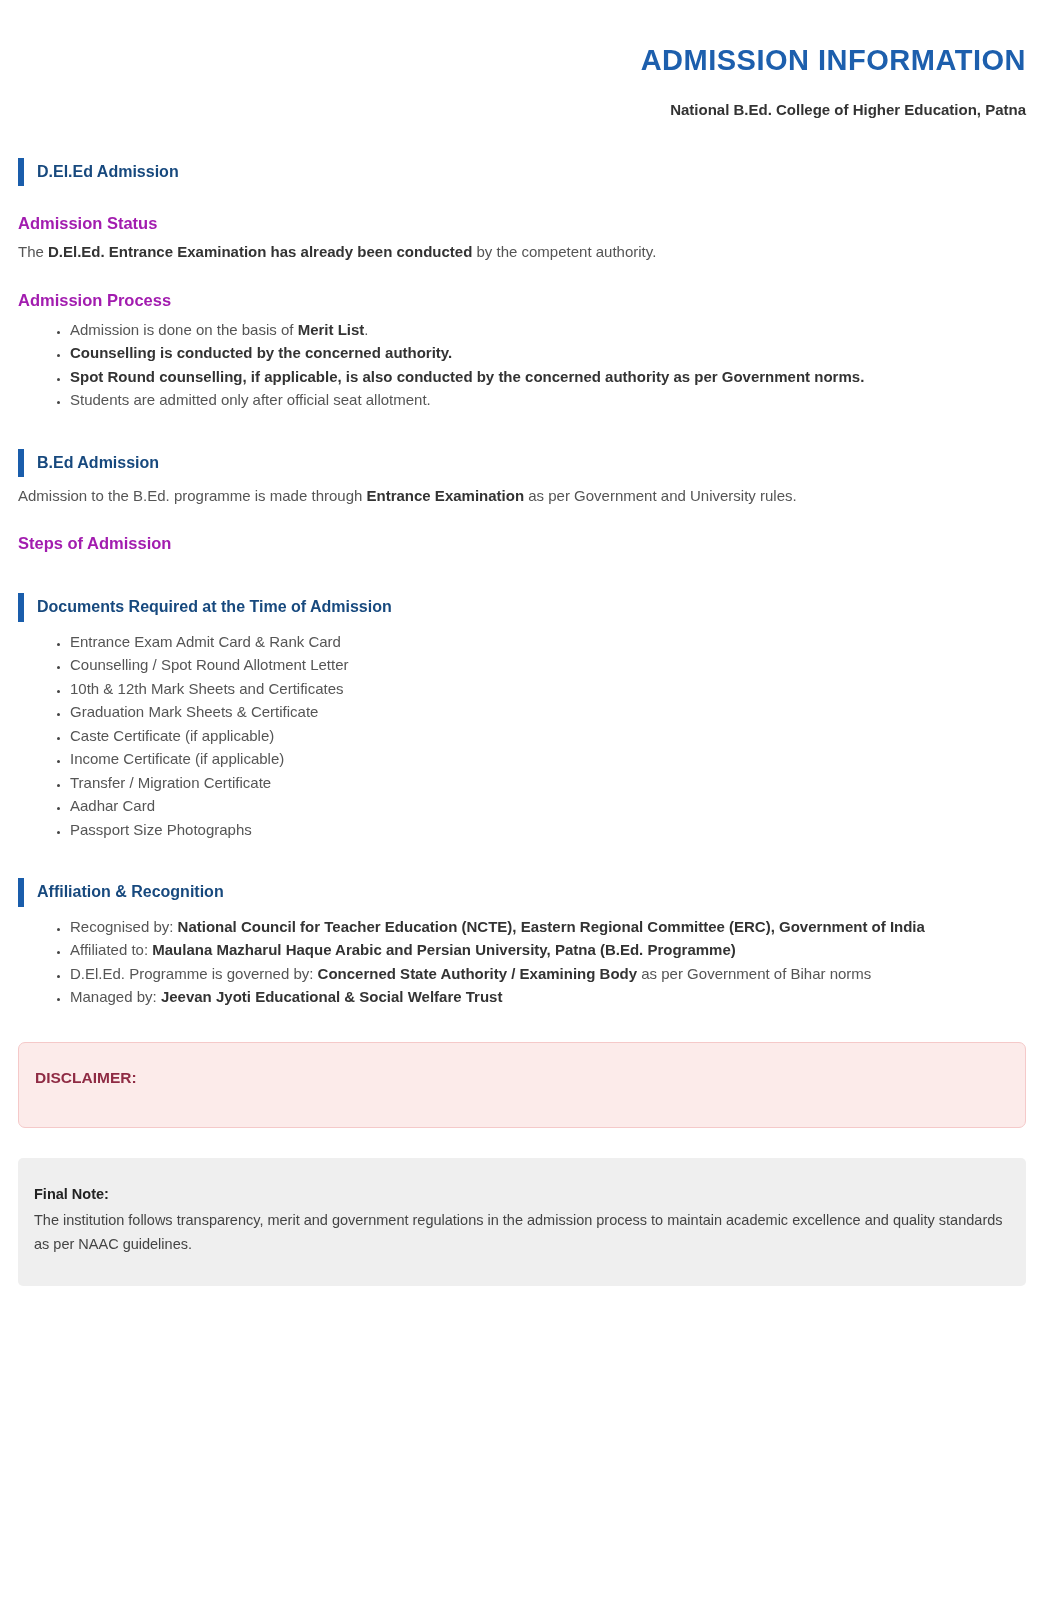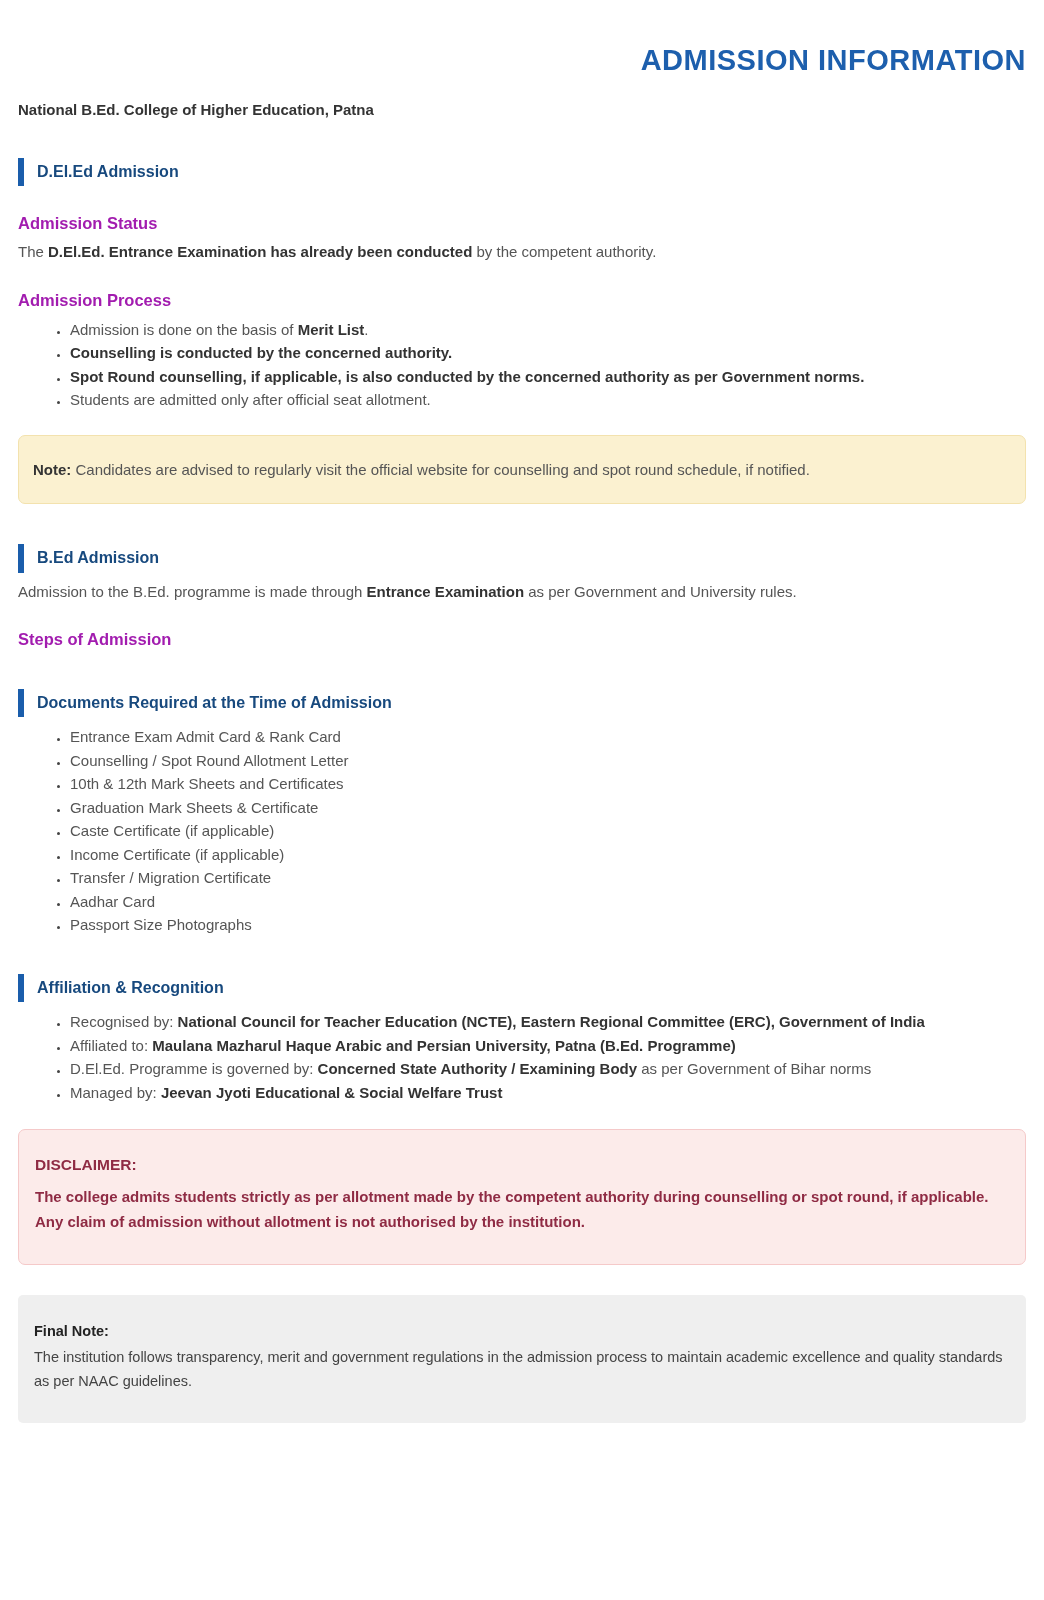--- a/index.html
+++ b/index.html
@@ -15,21 +15,21 @@
   .container { padding: 44px 18px 40px 18px; }
 
   .page-title {
     text-align: right;
     color: #1d5fad;
     font-size: 29px;
     font-weight: bold;
     letter-spacing: 0.5px;
   }
   .page-subtitle {
-    text-align: left;
+    text-align: right;
     color: #333333;
     font-size: 15px;
     font-weight: bold;
     margin-top: 24px;
   }
 
   .section-heading {
     margin-top: 40px;
     color: #17497e;
     font-size: 16px;
@@ -69,21 +69,21 @@
     background: #fbf1d0;
     border: 1px solid #f3e2ae;
     border-radius: 7px;
     padding: 24px 14px;
     color: #555555;
     line-height: 1.3;
   }
   .note-box .note-label { font-weight: bold; color: #333333; }
 
   .disclaimer-box {
-    margin-top: 28px;
+    margin-top: 36px;
     background: #fcebea;
     border: 1px solid #f5c9c9;
     border-radius: 7px;
     padding: 26px 16px 30px 16px;
     color: #8f2b44;
   }
   .disclaimer-box .disclaimer-label {
     font-weight: bold;
     font-size: 15.5px;
     margin-bottom: 10px;
@@ -122,23 +122,20 @@
   <p class="body-text"><span>The </span><strong>D.El.Ed. Entrance Examination has already been conducted</strong><span> by the competent authority.</span></p>
 
   <h3 class="sub-heading">Admission Process</h3>
   <ul class="bullet-list">
     <li><span>Admission is done on the basis of </span><strong>Merit List</strong><span>.</span></li>
     <li><span></span><strong>Counselling is conducted by the concerned authority.</strong><span></span></li>
     <li><span></span><strong>Spot Round counselling, if applicable, is also conducted by the concerned authority as per Government norms.</strong><span></span></li>
     <li><span>Students are admitted only after official seat allotment.</span><strong></strong><span></span></li>
   </ul>
 
-  <div class="note-box">
-    <span class="note-label">Note:</span><span> Candidates are advised to regularly visit the official website for counselling and spot round schedule, if notified.</span>
-  </div>
 
   <h2 class="section-heading">B.Ed Admission</h2>
 
   <p class="body-text"><span>Admission to the B.Ed. programme is made through </span><strong>Entrance Examination</strong><span> as per Government and University rules.</span></p>
 
   <h3 class="sub-heading">Steps of Admission</h3>
 
   <h2 class="section-heading">Documents Required at the Time of Admission</h2>
   <ul class="bullet-list">
     <li>Entrance Exam Admit Card &amp; Rank Card</li>
@@ -155,21 +152,20 @@
   <h2 class="section-heading">Affiliation &amp; Recognition</h2>
   <ul class="bullet-list">
     <li><span>Recognised by: </span><strong>National Council for Teacher Education (NCTE), Eastern Regional Committee (ERC), Government of India</strong><span></span></li>
     <li><span>Affiliated to: </span><strong>Maulana Mazharul Haque Arabic and Persian University, Patna (B.Ed. Programme)</strong><span></span></li>
     <li><span>D.El.Ed. Programme is governed by: </span><strong>Concerned State Authority / Examining Body</strong><span> as per Government of Bihar norms</span></li>
     <li><span>Managed by: </span><strong>Jeevan Jyoti Educational &amp; Social Welfare Trust</strong><span></span></li>
   </ul>
 
   <div class="disclaimer-box">
     <div class="disclaimer-label">DISCLAIMER:</div>
-    <div class="disclaimer-text">The college admits students strictly as per allotment made by the competent authority during counselling or spot round, if applicable. Any claim of admission without allotment is not authorised by the institution.</div>
   </div>
 
   <div class="final-note-box">
     <div class="final-note-label">Final Note:</div>
     <div class="final-note-text">The institution follows transparency, merit and government regulations in the admission process to maintain academic excellence and quality standards as per NAAC guidelines.</div>
   </div>
 
 </div>
 
 </body></html>

